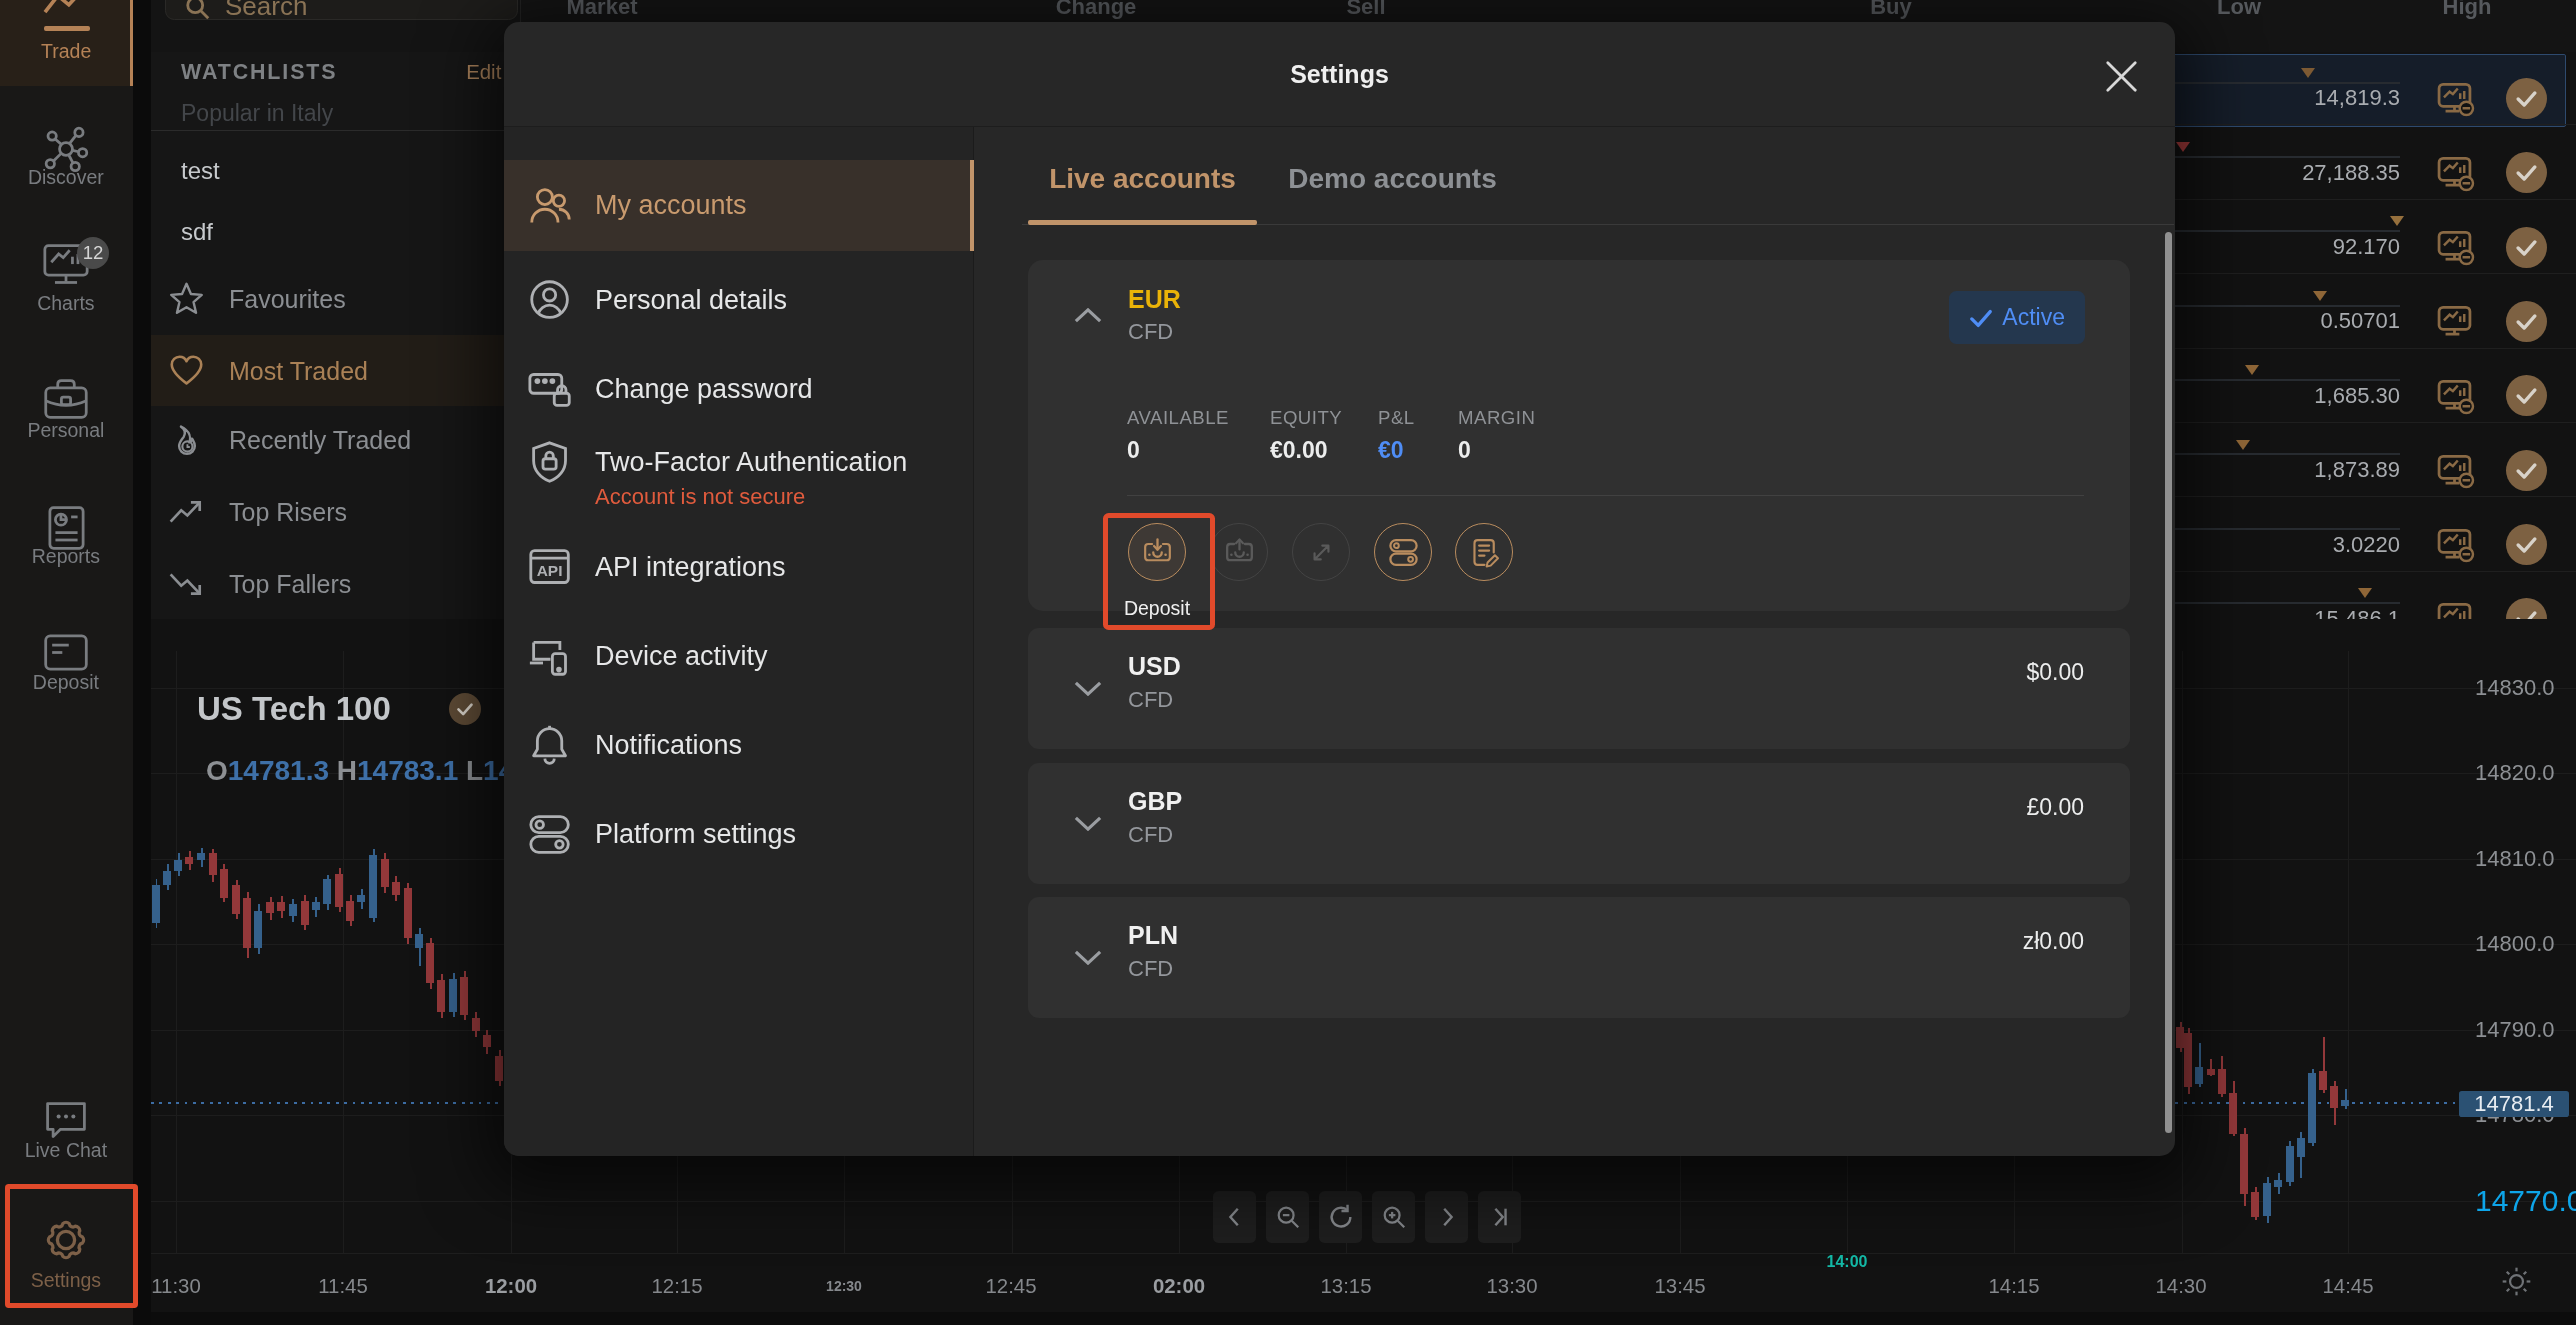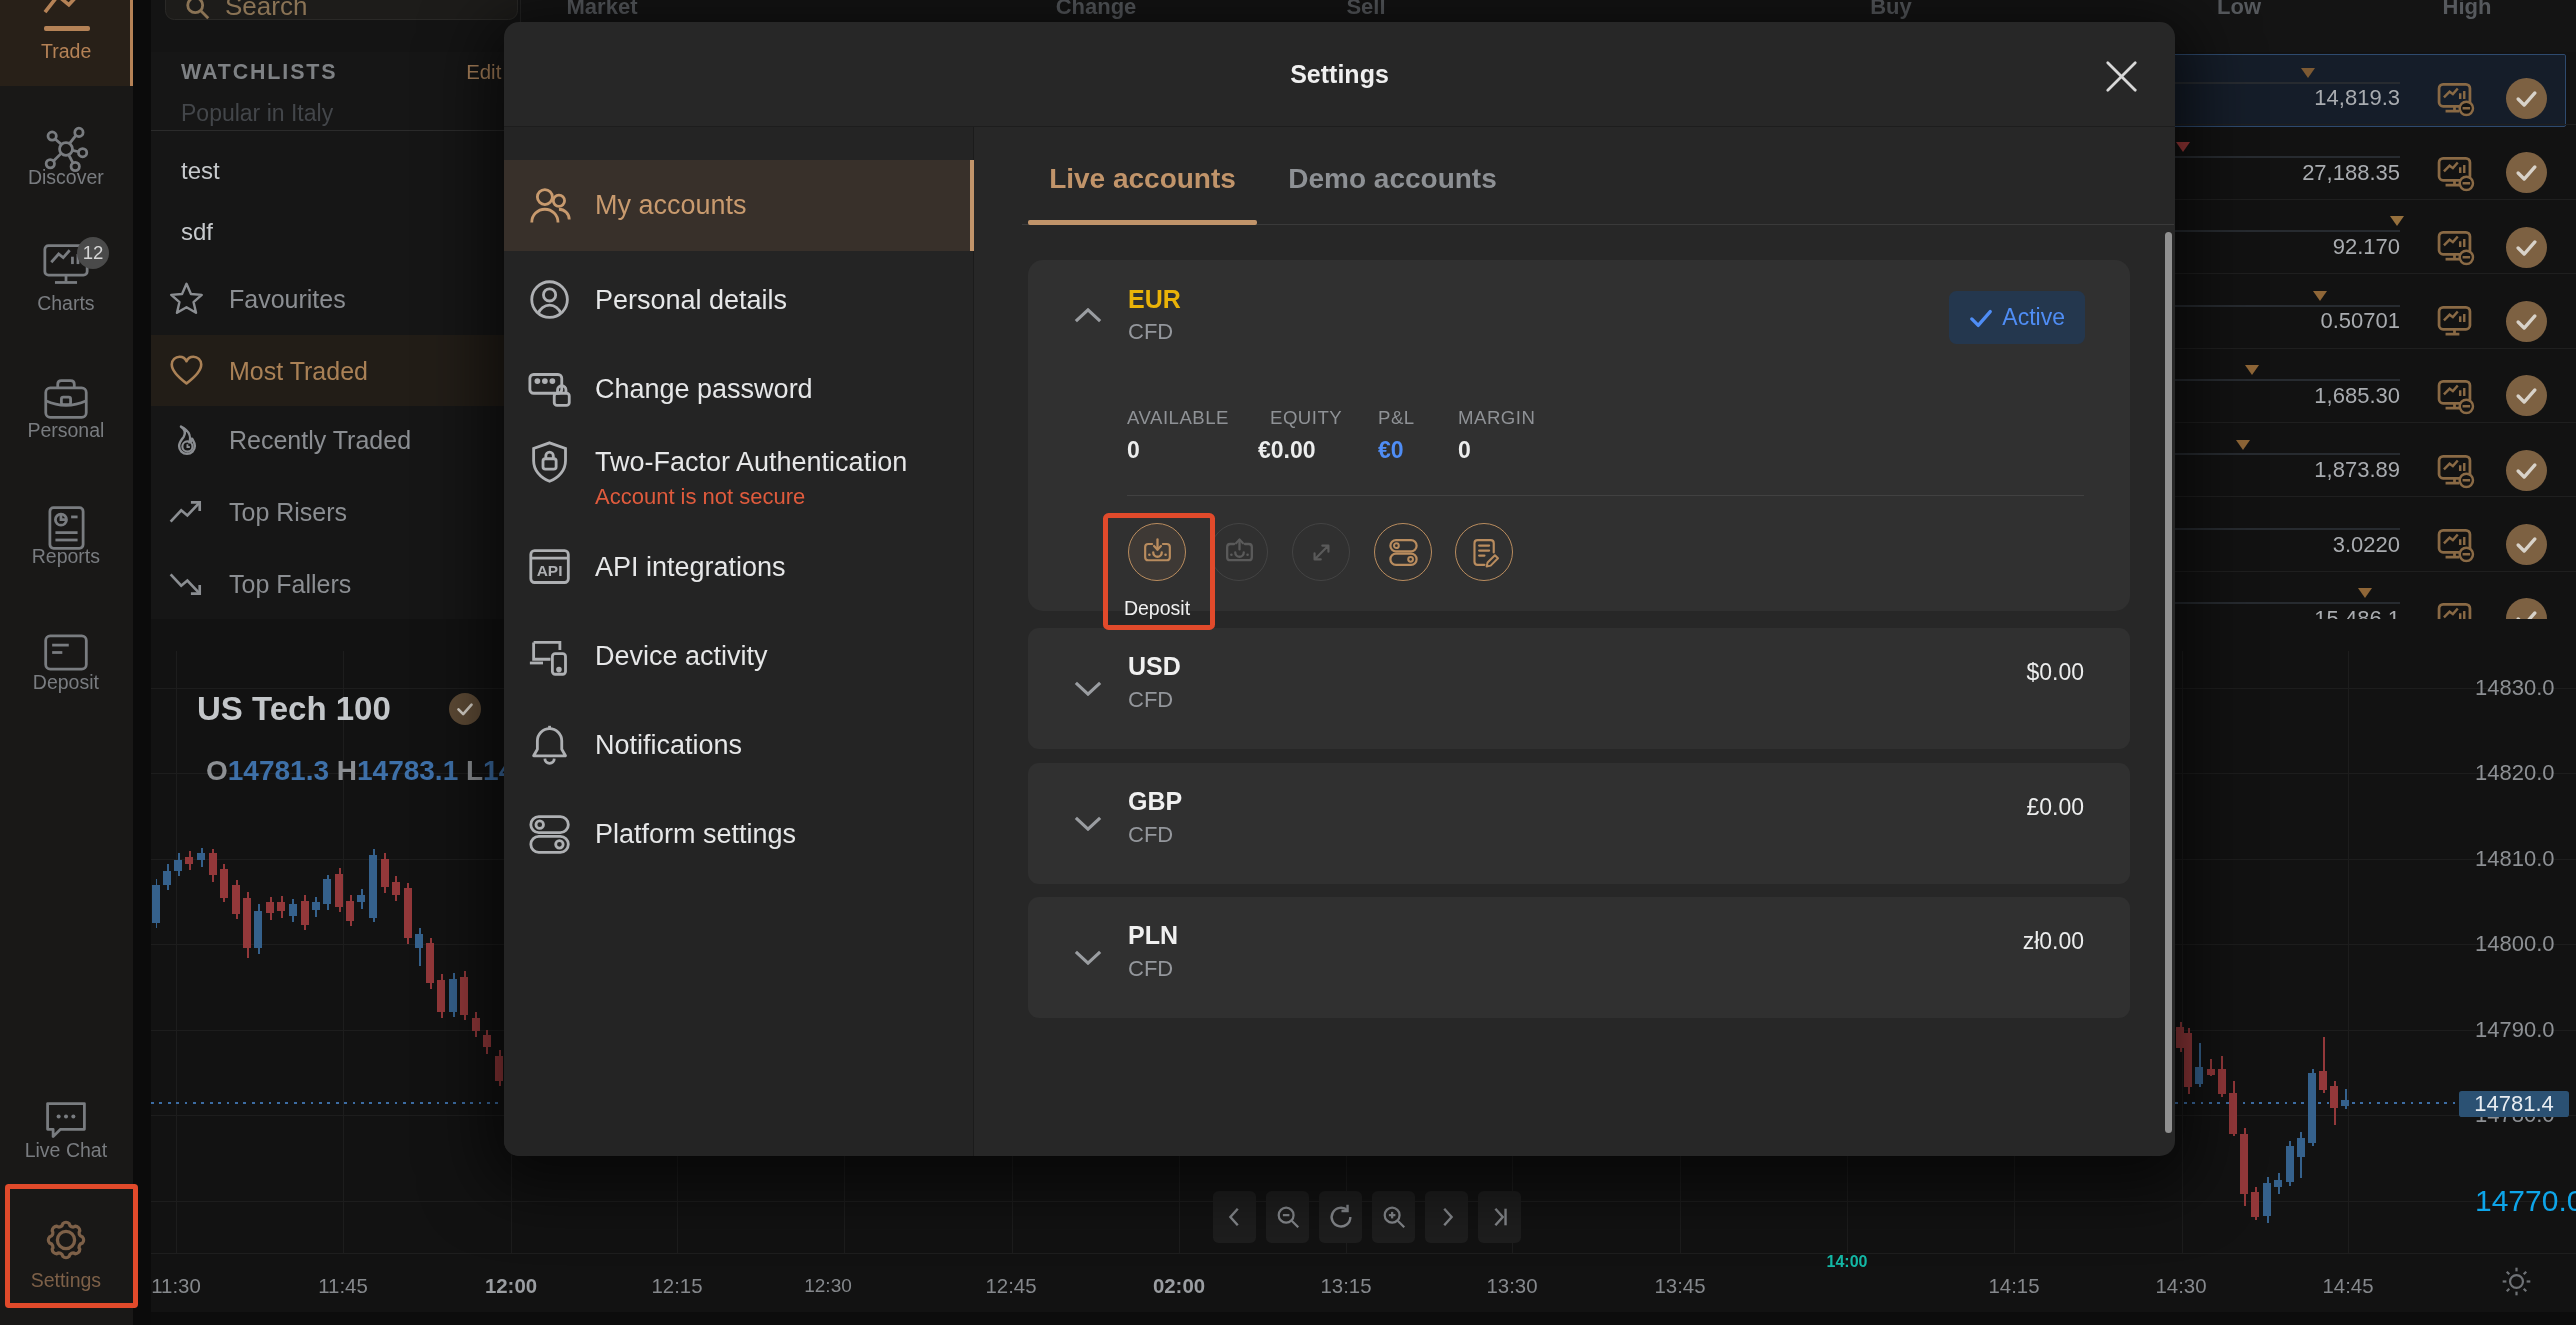--- a/index.html
+++ b/index.html
@@ -446,21 +446,21 @@
     <div style="position:absolute;left:2324px;top:325px;transform:translateY(-50%);font-size:22px;color:#8d9094;font-weight:400;white-space:nowrap;display:flex;justify-content:flex-start;">14800.0</div>
     <div style="position:absolute;left:2324px;top:411px;transform:translateY(-50%);font-size:22px;color:#8d9094;font-weight:400;white-space:nowrap;display:flex;justify-content:flex-start;">14790.0</div>
     <div style="position:absolute;left:2324px;top:496px;transform:translateY(-50%);font-size:22px;color:#8d9094;font-weight:400;white-space:nowrap;display:flex;justify-content:flex-start;">14780.0</div>
     <div style="position:absolute;left:2324px;top:582px;transform:translateY(-50%);font-size:30px;color:#0ea5e9;font-weight:400;white-space:nowrap;display:flex;justify-content:flex-start;">14770.0</div>
     <div style="position:absolute;left:2308px;top:472px;width:110px;height:26px;background:#2b5173;border-radius:2.8px;color:#e8edf2;font-size:22px;display:flex;align-items:center;justify-content:center;">14781.4</div>
     <div style="position:absolute;left:0px;top:634px;width:2425px;height:0.9px;background:#1e1e1e;"></div>
     <div style="position:absolute;left:-40px;width:130px;top:667px;transform:translateY(-50%);font-size:20.4px;color:#85888c;font-weight:400;white-space:nowrap;display:flex;justify-content:center;">11:30</div>
     <div style="position:absolute;left:127px;width:130px;top:667px;transform:translateY(-50%);font-size:20.4px;color:#85888c;font-weight:400;white-space:nowrap;display:flex;justify-content:center;">11:45</div>
     <div style="position:absolute;left:295px;width:130px;top:667px;transform:translateY(-50%);font-size:20.4px;color:#9a9da1;font-weight:700;white-space:nowrap;display:flex;justify-content:center;">12:00</div>
     <div style="position:absolute;left:461px;width:130px;top:667px;transform:translateY(-50%);font-size:20.4px;color:#85888c;font-weight:400;white-space:nowrap;display:flex;justify-content:center;">12:15</div>
-    <div style="position:absolute;left:612px;width:130px;top:667px;transform:translateY(-50%);font-size:19px;color:#85888c;font-weight:400;white-space:nowrap;display:flex;justify-content:center;">12:30</div>
+    <div style="position:absolute;left:628px;width:130px;top:667px;transform:translateY(-50%);font-size:14px;color:#85888c;font-weight:700;white-space:nowrap;display:flex;justify-content:center;">12:30</div>
     <div style="position:absolute;left:795px;width:130px;top:667px;transform:translateY(-50%);font-size:20.4px;color:#85888c;font-weight:400;white-space:nowrap;display:flex;justify-content:center;">12:45</div>
     <div style="position:absolute;left:963px;width:130px;top:667px;transform:translateY(-50%);font-size:20.4px;color:#9a9da1;font-weight:700;white-space:nowrap;display:flex;justify-content:center;">02:00</div>
     <div style="position:absolute;left:1130px;width:130px;top:667px;transform:translateY(-50%);font-size:20.4px;color:#85888c;font-weight:400;white-space:nowrap;display:flex;justify-content:center;">13:15</div>
     <div style="position:absolute;left:1296px;width:130px;top:667px;transform:translateY(-50%);font-size:20.4px;color:#85888c;font-weight:400;white-space:nowrap;display:flex;justify-content:center;">13:30</div>
     <div style="position:absolute;left:1464px;width:130px;top:667px;transform:translateY(-50%);font-size:20.4px;color:#85888c;font-weight:400;white-space:nowrap;display:flex;justify-content:center;">13:45</div>
     <div style="position:absolute;left:1631px;width:130px;top:643px;transform:translateY(-50%);font-size:16px;color:#14b8a6;font-weight:700;white-space:nowrap;display:flex;justify-content:center;">14:00</div>
     <div style="position:absolute;left:1798px;width:130px;top:667px;transform:translateY(-50%);font-size:20.4px;color:#85888c;font-weight:400;white-space:nowrap;display:flex;justify-content:center;">14:15</div>
     <div style="position:absolute;left:1965px;width:130px;top:667px;transform:translateY(-50%);font-size:20.4px;color:#85888c;font-weight:400;white-space:nowrap;display:flex;justify-content:center;">14:30</div>
     <div style="position:absolute;left:2132px;width:130px;top:667px;transform:translateY(-50%);font-size:20.4px;color:#85888c;font-weight:400;white-space:nowrap;display:flex;justify-content:center;">14:45</div>
     <div style="position:absolute;left:0px;top:693px;width:2425px;height:13px;background:#0c0c0c;"></div>
@@ -612,21 +612,21 @@
         <div style="position:absolute;left:100px;top:72px;transform:translateY(-50%);font-size:22px;color:#94979c;font-weight:400;white-space:nowrap;display:flex;justify-content:flex-start;">CFD</div>
         <div style="position:absolute;left:921px;top:31px;width:136px;height:53px;background:#24374e;border-radius:7.4px;display:flex;align-items:center;justify-content:center;gap:9.3px;color:#4f8df5;font-size:23px;">
           <svg width="24" height="24" viewBox="0 0 26 26">
             <polyline points="3,14 10,21 23,6" fill="none" stroke="#4f8df5" stroke-width="3.6" stroke-linecap="round" stroke-linejoin="round"></polyline>
           </svg>
           <span>Active</span>
         </div>
         <div style="position:absolute;left:99px;top:158px;transform:translateY(-50%);font-size:18.6px;color:#8f9296;font-weight:400;white-space:nowrap;display:flex;justify-content:flex-start;letter-spacing:0.5px;">AVAILABLE</div>
         <div style="position:absolute;left:99px;top:190px;transform:translateY(-50%);font-size:23px;color:#eceded;font-weight:700;white-space:nowrap;display:flex;justify-content:flex-start;">0</div>
         <div style="position:absolute;left:242px;top:158px;transform:translateY(-50%);font-size:18.6px;color:#8f9296;font-weight:400;white-space:nowrap;display:flex;justify-content:flex-start;letter-spacing:0.5px;">EQUITY</div>
-        <div style="position:absolute;left:230px;top:190px;transform:translateY(-50%);font-size:23px;color:#eceded;font-weight:700;white-space:nowrap;display:flex;justify-content:flex-start;">€0.00</div>
+        <div style="position:absolute;left:242px;top:190px;transform:translateY(-50%);font-size:23px;color:#eceded;font-weight:700;white-space:nowrap;display:flex;justify-content:flex-start;">€0.00</div>
         <div style="position:absolute;left:350px;top:158px;transform:translateY(-50%);font-size:18.6px;color:#8f9296;font-weight:400;white-space:nowrap;display:flex;justify-content:flex-start;letter-spacing:0.5px;">P&amp;L</div>
         <div style="position:absolute;left:350px;top:190px;transform:translateY(-50%);font-size:23px;color:#4f8df5;font-weight:700;white-space:nowrap;display:flex;justify-content:flex-start;">€0</div>
         <div style="position:absolute;left:430px;top:158px;transform:translateY(-50%);font-size:18.6px;color:#8f9296;font-weight:400;white-space:nowrap;display:flex;justify-content:flex-start;letter-spacing:0.5px;">MARGIN</div>
         <div style="position:absolute;left:430px;top:190px;transform:translateY(-50%);font-size:23px;color:#eceded;font-weight:700;white-space:nowrap;display:flex;justify-content:flex-start;">0</div>
         <div style="position:absolute;left:99px;top:235px;width:957px;height:0.9px;background:#414141;"></div>
         <div style="position:absolute;left:100px;top:263px;width:58px;height:58px;border:1.9px solid #b98c5e;border-radius:50%;display:flex;align-items:center;justify-content:center;color:#b98c5e;background:rgba(185,140,94,0.10);">
           <svg width="37" height="37" viewBox="0 0 48 48">
             <use href="#wallet-in"></use>
           </svg>
         </div>

